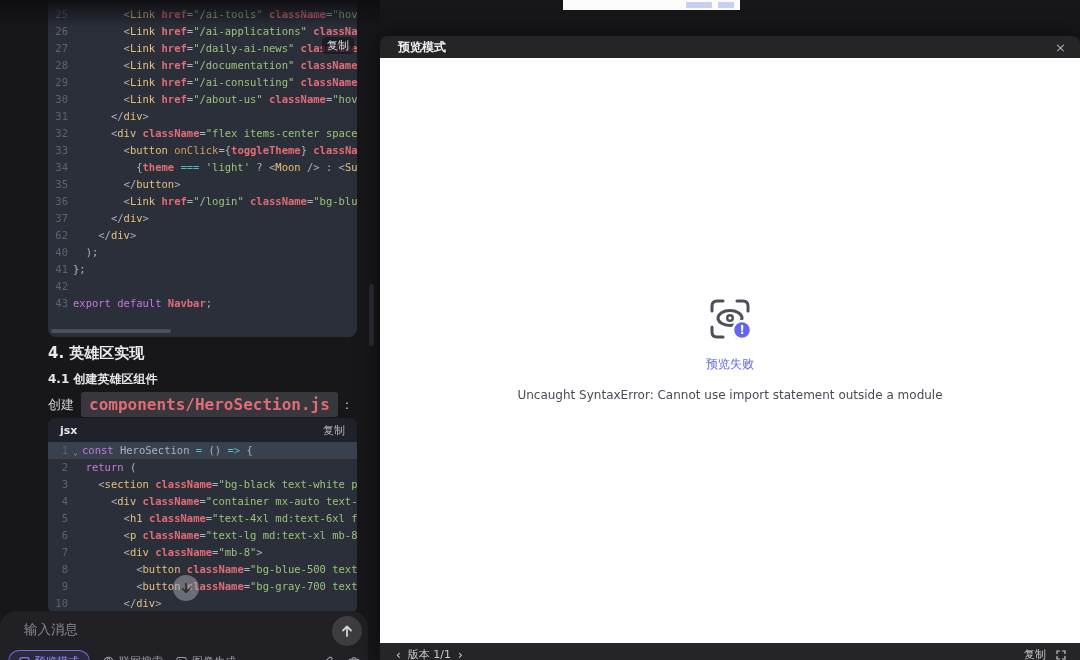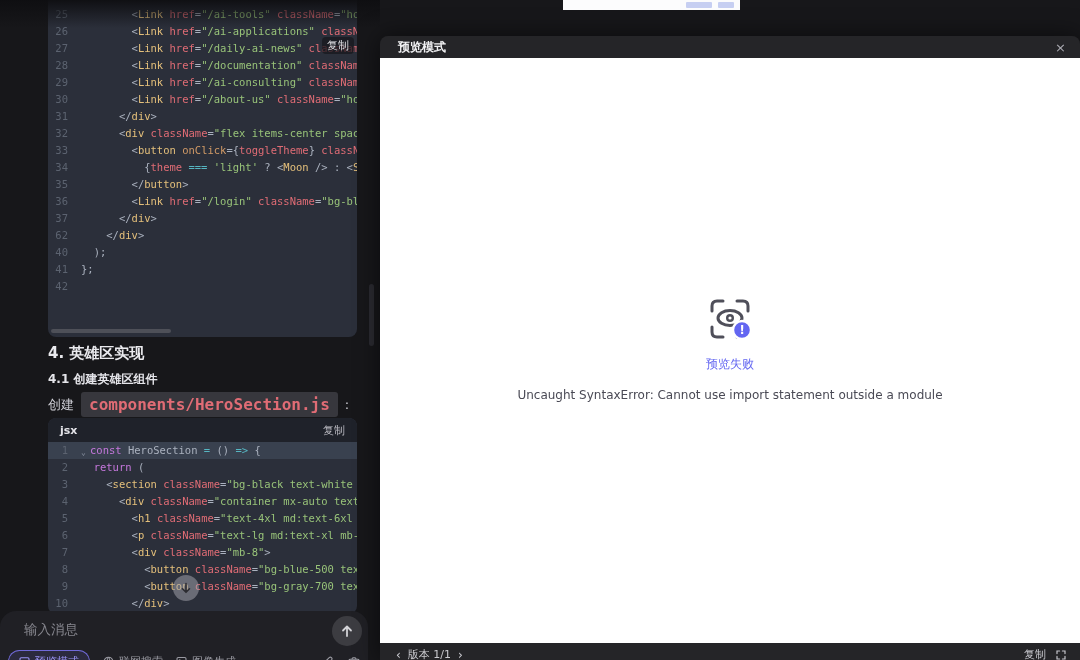--- a/index.html
+++ b/index.html
@@ -23,26 +23,26 @@
   .cb-header {
     height:24px; background:var(--code-header-bg,#1f222a);
     display:flex; align-items:center; justify-content:space-between;
     padding:0 12px; border-radius:8px 8px 0 0;gap:16px;
   }
   .cb-header .lang { font-size:11px; font-weight:bold; color:#e3e3e8; }
   .cb-header .copy { font-size:11px; color:#b9b9c0; cursor:pointer; }
   .code-lines { font-family:"DejaVu Sans Mono","Liberation Mono",monospace; font-size:10.5px; }
   .code-row { display:flex; height:17px; line-height:17px; white-space:pre; }
   .code-row.hl { background:var(--code-hl-line,#39414f); }
-  .ln { width:20px; flex:none; text-align:right; margin-right:13px; color:var(--line-num,#5c6370); }
+  .ln { width:20px; flex:none; text-align:right; margin-right:5px; color:var(--line-num,#5c6370); }
   .fold { flex:none; color:#8b93a3; font-size:8px; width:8px; margin-right:1px; transform:translateY(2px); }
   .code-text { flex:1; overflow:hidden; color:var(--tk-default,#abb2bf); }
   .tk-pn   { color:var(--tk-default,#abb2bf); }
   .tk-tag  { color:var(--tk-tag,#e5c07b); }
-  .tk-attr { color:var(--tk-attr,#e06c75); }
+  .tk-attr { color:var(--tk-attr,#e06c75);font-weight:bold; }
   .tk-attro{ color:var(--tk-attro,#d19a66); }
   .tk-str  { color:var(--tk-str,#98c379); }
   .tk-kw   { color:var(--tk-kw,#c678dd); }
   .tk-op   { color:var(--tk-op,#56b6c2); }
 
   .hscroll { position:absolute; left:3px; bottom:4px; width:120px; height:4px;
              background:#4e5058; border-radius:2px; }
   .top-fade { position:absolute; left:0; top:0; width:380px; height:28px;
               background:linear-gradient(rgba(14,14,17,0.95), rgba(14,14,17,0)); pointer-events:none; }
   .float-copy {
@@ -135,20 +135,21 @@
           <div class="code-row"><span class="ln">32</span><span class="code-text"><span class="tk-pn">      &lt;</span><span class="tk-tag">div</span><span class="tk-attr"> className</span><span class="tk-pn">=</span><span class="tk-str">"flex items-center space-x-4"</span></span></div>
           <div class="code-row"><span class="ln">33</span><span class="code-text"><span class="tk-pn">        &lt;</span><span class="tk-tag">button</span><span class="tk-attro"> onClick</span><span class="tk-pn">={</span><span class="tk-attr">toggleTheme</span><span class="tk-pn">} </span><span class="tk-attr">className</span></span></div>
           <div class="code-row"><span class="ln">34</span><span class="code-text"><span class="tk-pn">          {</span><span class="tk-attr">theme</span><span class="tk-op"> === </span><span class="tk-str">'light'</span><span class="tk-pn"> ? &lt;</span><span class="tk-tag">Moon</span><span class="tk-pn"> /&gt; : &lt;</span><span class="tk-tag">Sun</span></span></div>
           <div class="code-row"><span class="ln">35</span><span class="code-text"><span class="tk-pn">        &lt;/</span><span class="tk-tag">button</span><span class="tk-pn">&gt;</span></span></div>
           <div class="code-row"><span class="ln">36</span><span class="code-text"><span class="tk-pn">        &lt;</span><span class="tk-tag">Link</span><span class="tk-attr"> href</span><span class="tk-pn">=</span><span class="tk-str">"/login"</span><span class="tk-attr"> className</span><span class="tk-pn">=</span><span class="tk-str">"bg-blue-500 px-4"</span></span></div>
           <div class="code-row"><span class="ln">37</span><span class="code-text"><span class="tk-pn">      &lt;/</span><span class="tk-tag">div</span><span class="tk-pn">&gt;</span></span></div>
           <div class="code-row"><span class="ln">62</span><span class="code-text"><span class="tk-pn">    &lt;/</span><span class="tk-tag">div</span><span class="tk-pn">&gt;</span></span></div>
           <div class="code-row"><span class="ln">40</span><span class="code-text"><span class="tk-pn">  );</span></span></div>
           <div class="code-row"><span class="ln">41</span><span class="code-text"><span class="tk-pn">};</span></span></div>
           <div class="code-row"><span class="ln">42</span><span class="code-text"></span></div>
+          <div class="code-row"><span class="ln">43</span><span class="code-text"><span class="tk-kw">export default </span><span class="tk-attr">Navbar</span><span class="tk-pn">;</span></span></div>
         </div>
       <div class="hscroll"></div>
     </div>
     <div class="float-copy">复制</div>
     <div class="top-fade"></div>
 
     <div class="chat-h2">4. 英雄区实现</div>
     <div class="chat-h3">4.1 创建英雄区组件</div>
     <div class="create-line">
       <span>创建</span>

